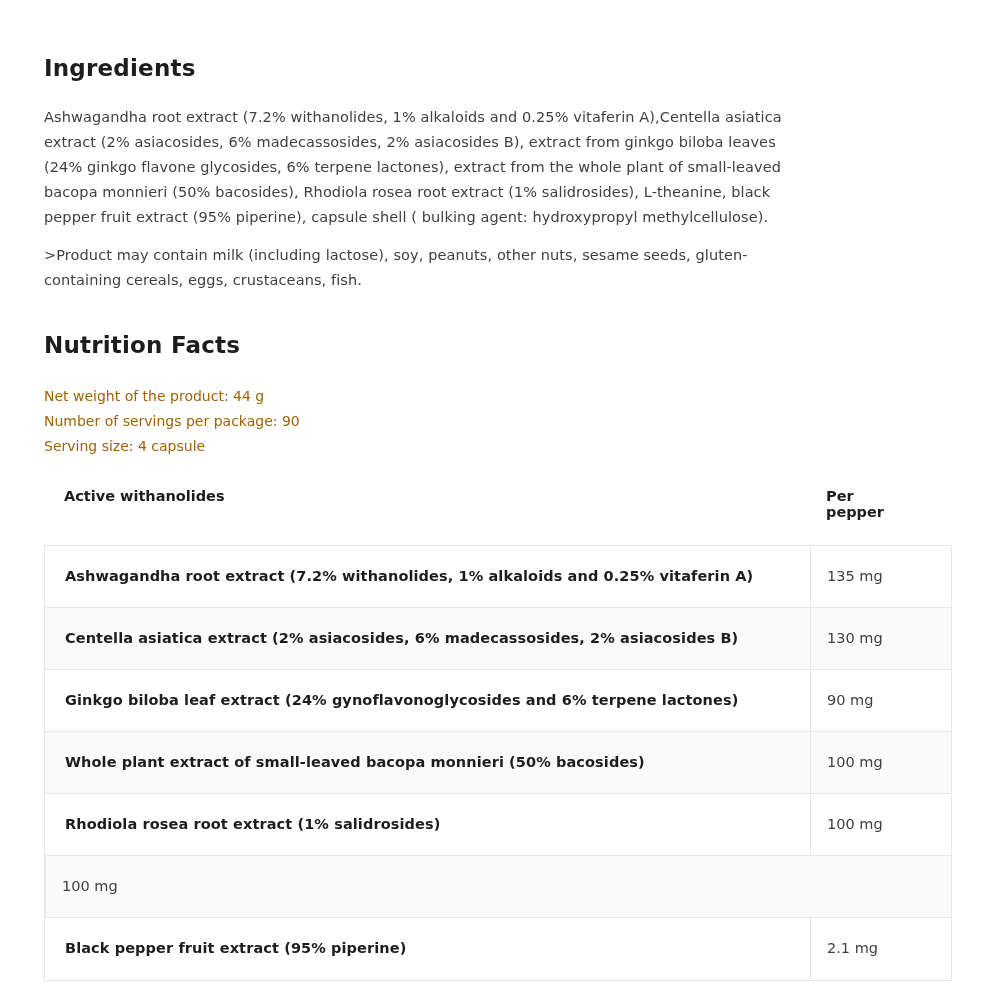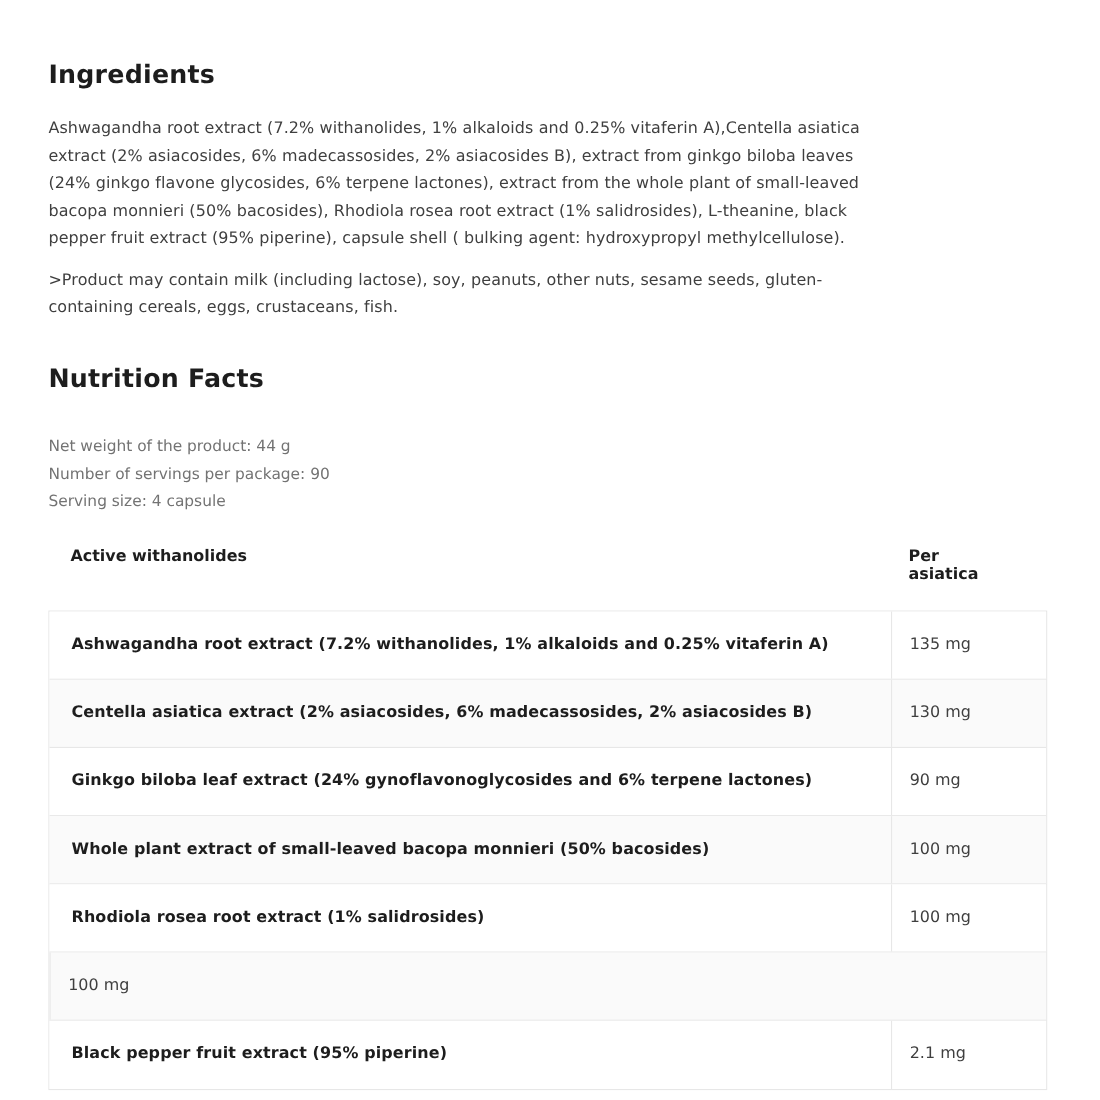--- a/index.html
+++ b/index.html
@@ -31,23 +31,23 @@
   }
   .allergen-note {
     margin-top: 13px;
     font-size: 14.5px;
     line-height: 25px;
     color: #3f3f3f;
     letter-spacing: 0.1px;
   }
   .nutrition-title { margin-top: 38px; }
   .nutrition-details {
-    margin-top: 33px;
+    margin-top: 23px;
     font-size: 14px;
-    color: #737373;
+    color: #a16207;
   }
   .nutrition-details .detail-line {
     line-height: 25px;
   }
   .table-header {
     margin-top: 29px;
     display: grid;
     grid-template-columns: 766px 1fr;
     font-size: 14.5px;
     font-weight: 700;
@@ -101,21 +101,21 @@
   <h1 class="section-title nutrition-title">Nutrition Facts</h1>
 
   <div class="nutrition-details">
     <div class="detail-line">Net weight of the product: 44 g</div>
     <div class="detail-line">Number of servings per package: 90</div>
     <div class="detail-line">Serving size: 4 capsule</div>
   </div>
 
   <div class="table-header">
     <span class="col-ingredients">Active withanolides</span>
-    <span class="col-perserving">Per asiatica</span>
+    <span class="col-perserving">Per pepper</span>
   </div>
 
   <div class="nutrition-table">
     <div class="nutrition-row">
       <div class="cell ingredient">Ashwagandha root extract (7.2% withanolides, 1% alkaloids and 0.25% vitaferin A)</div>
       <div class="cell amount">135 mg</div>
     </div>
 
     <div class="nutrition-row">
       <div class="cell ingredient">Centella asiatica extract (2% asiacosides, 6% madecassosides, 2% asiacosides B)</div>

